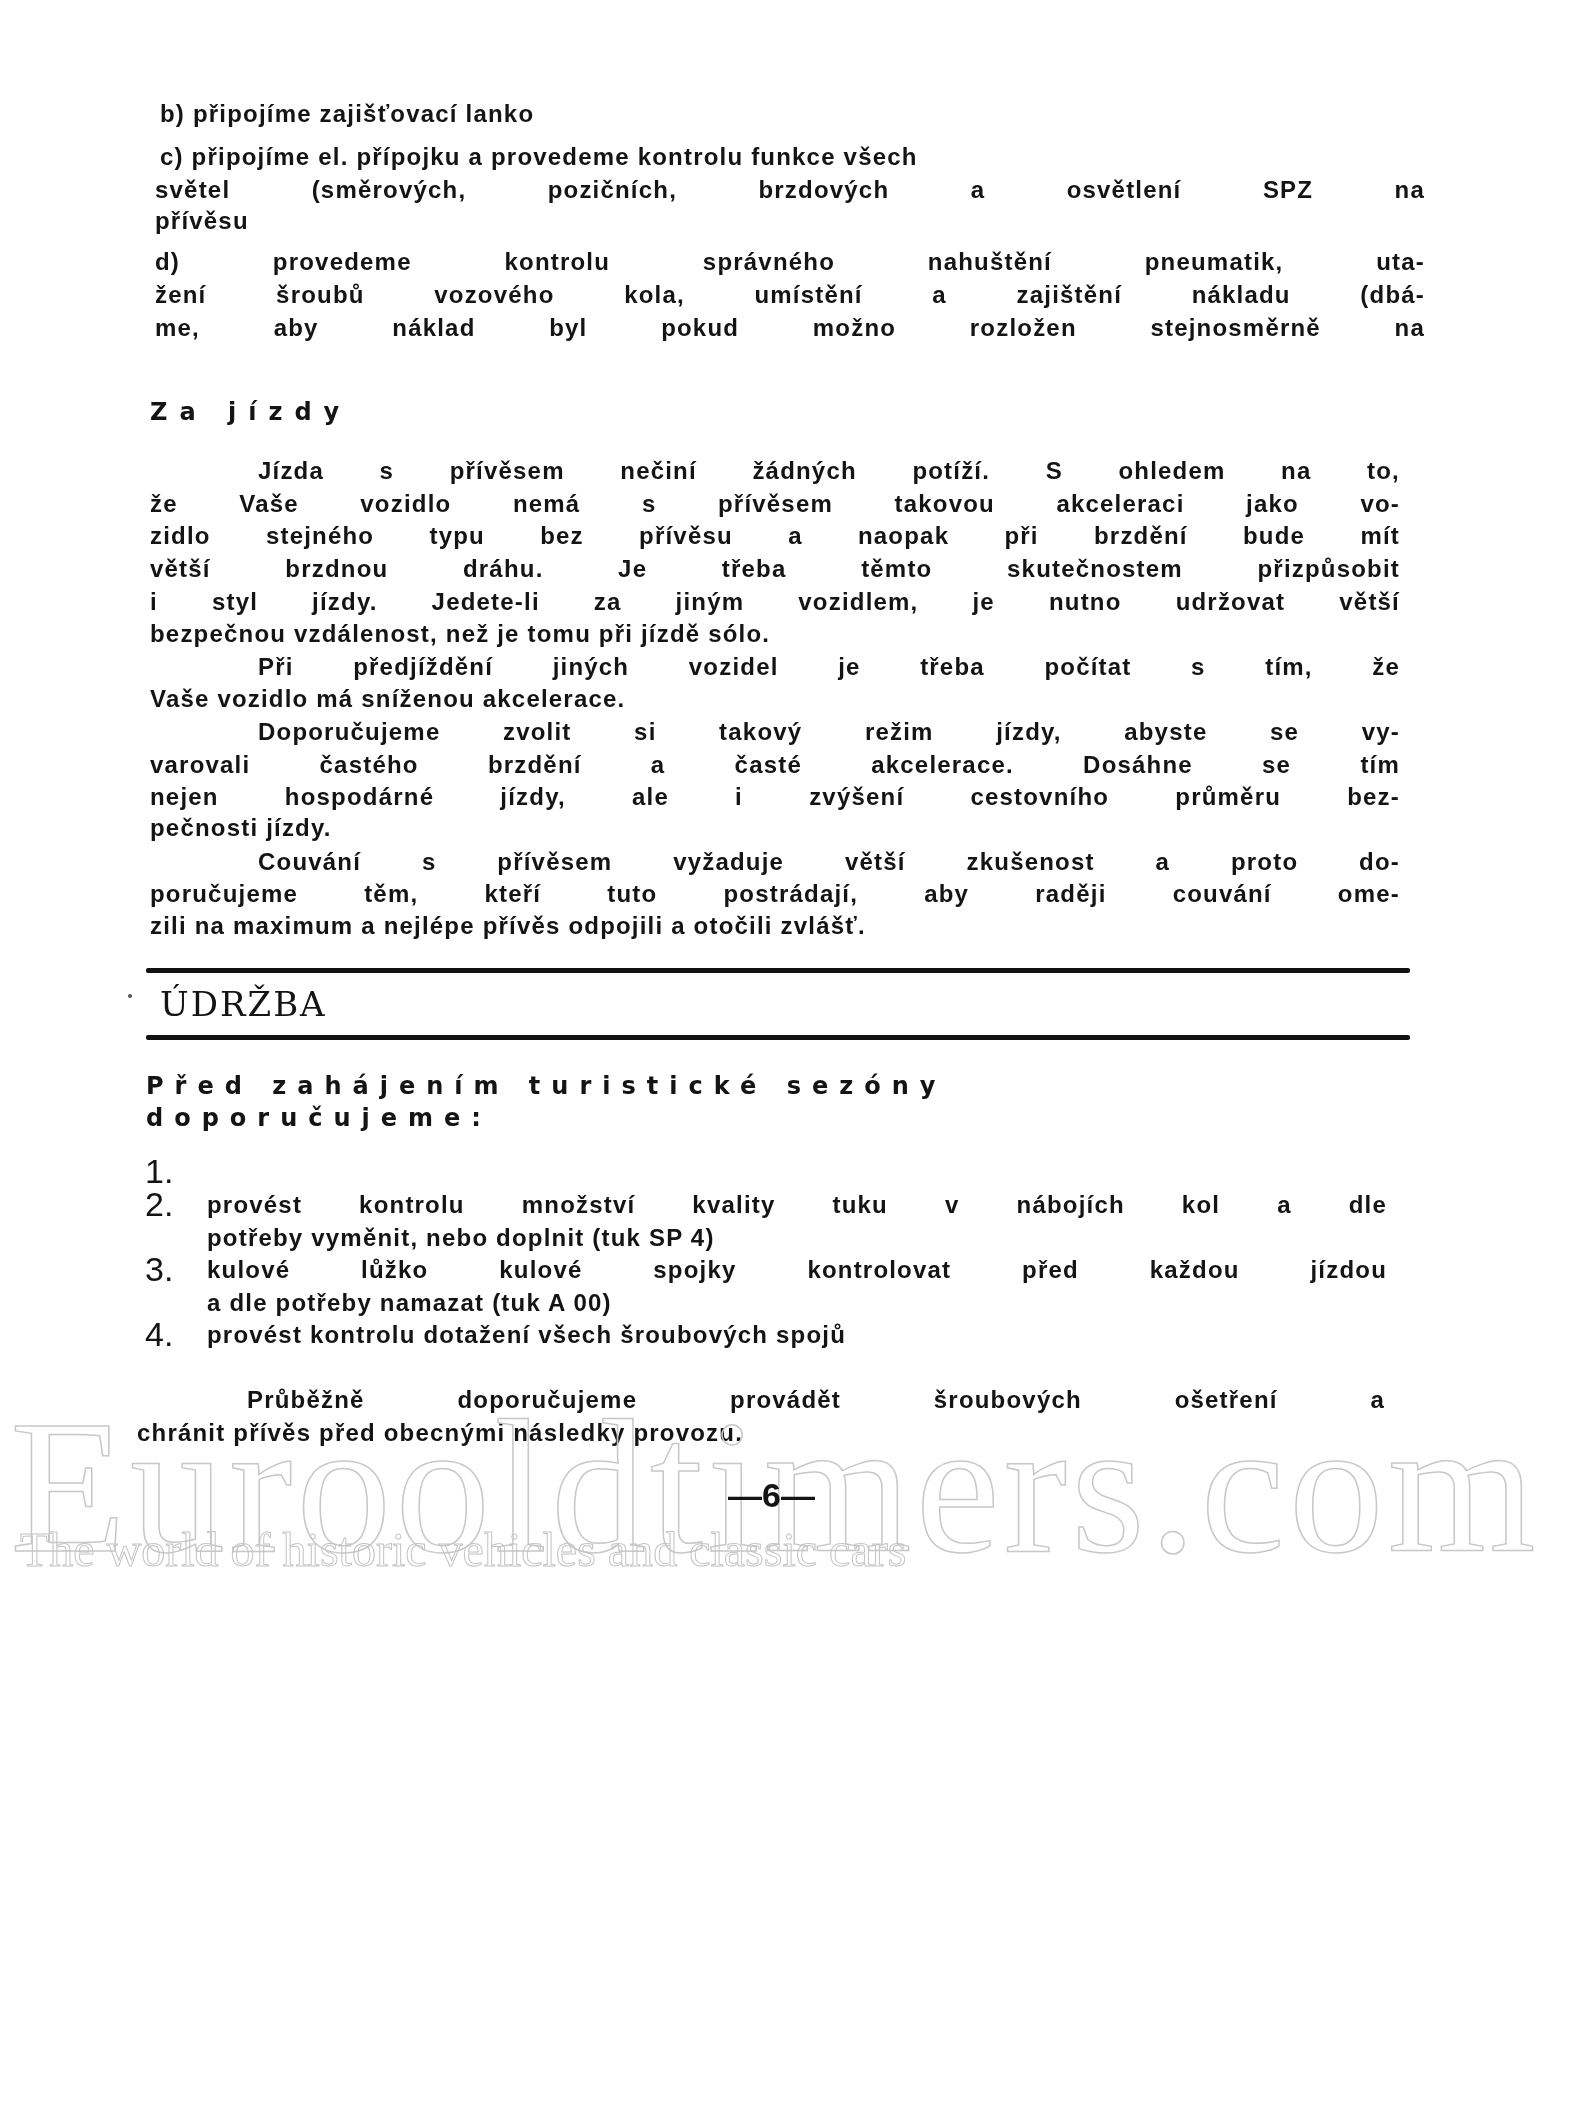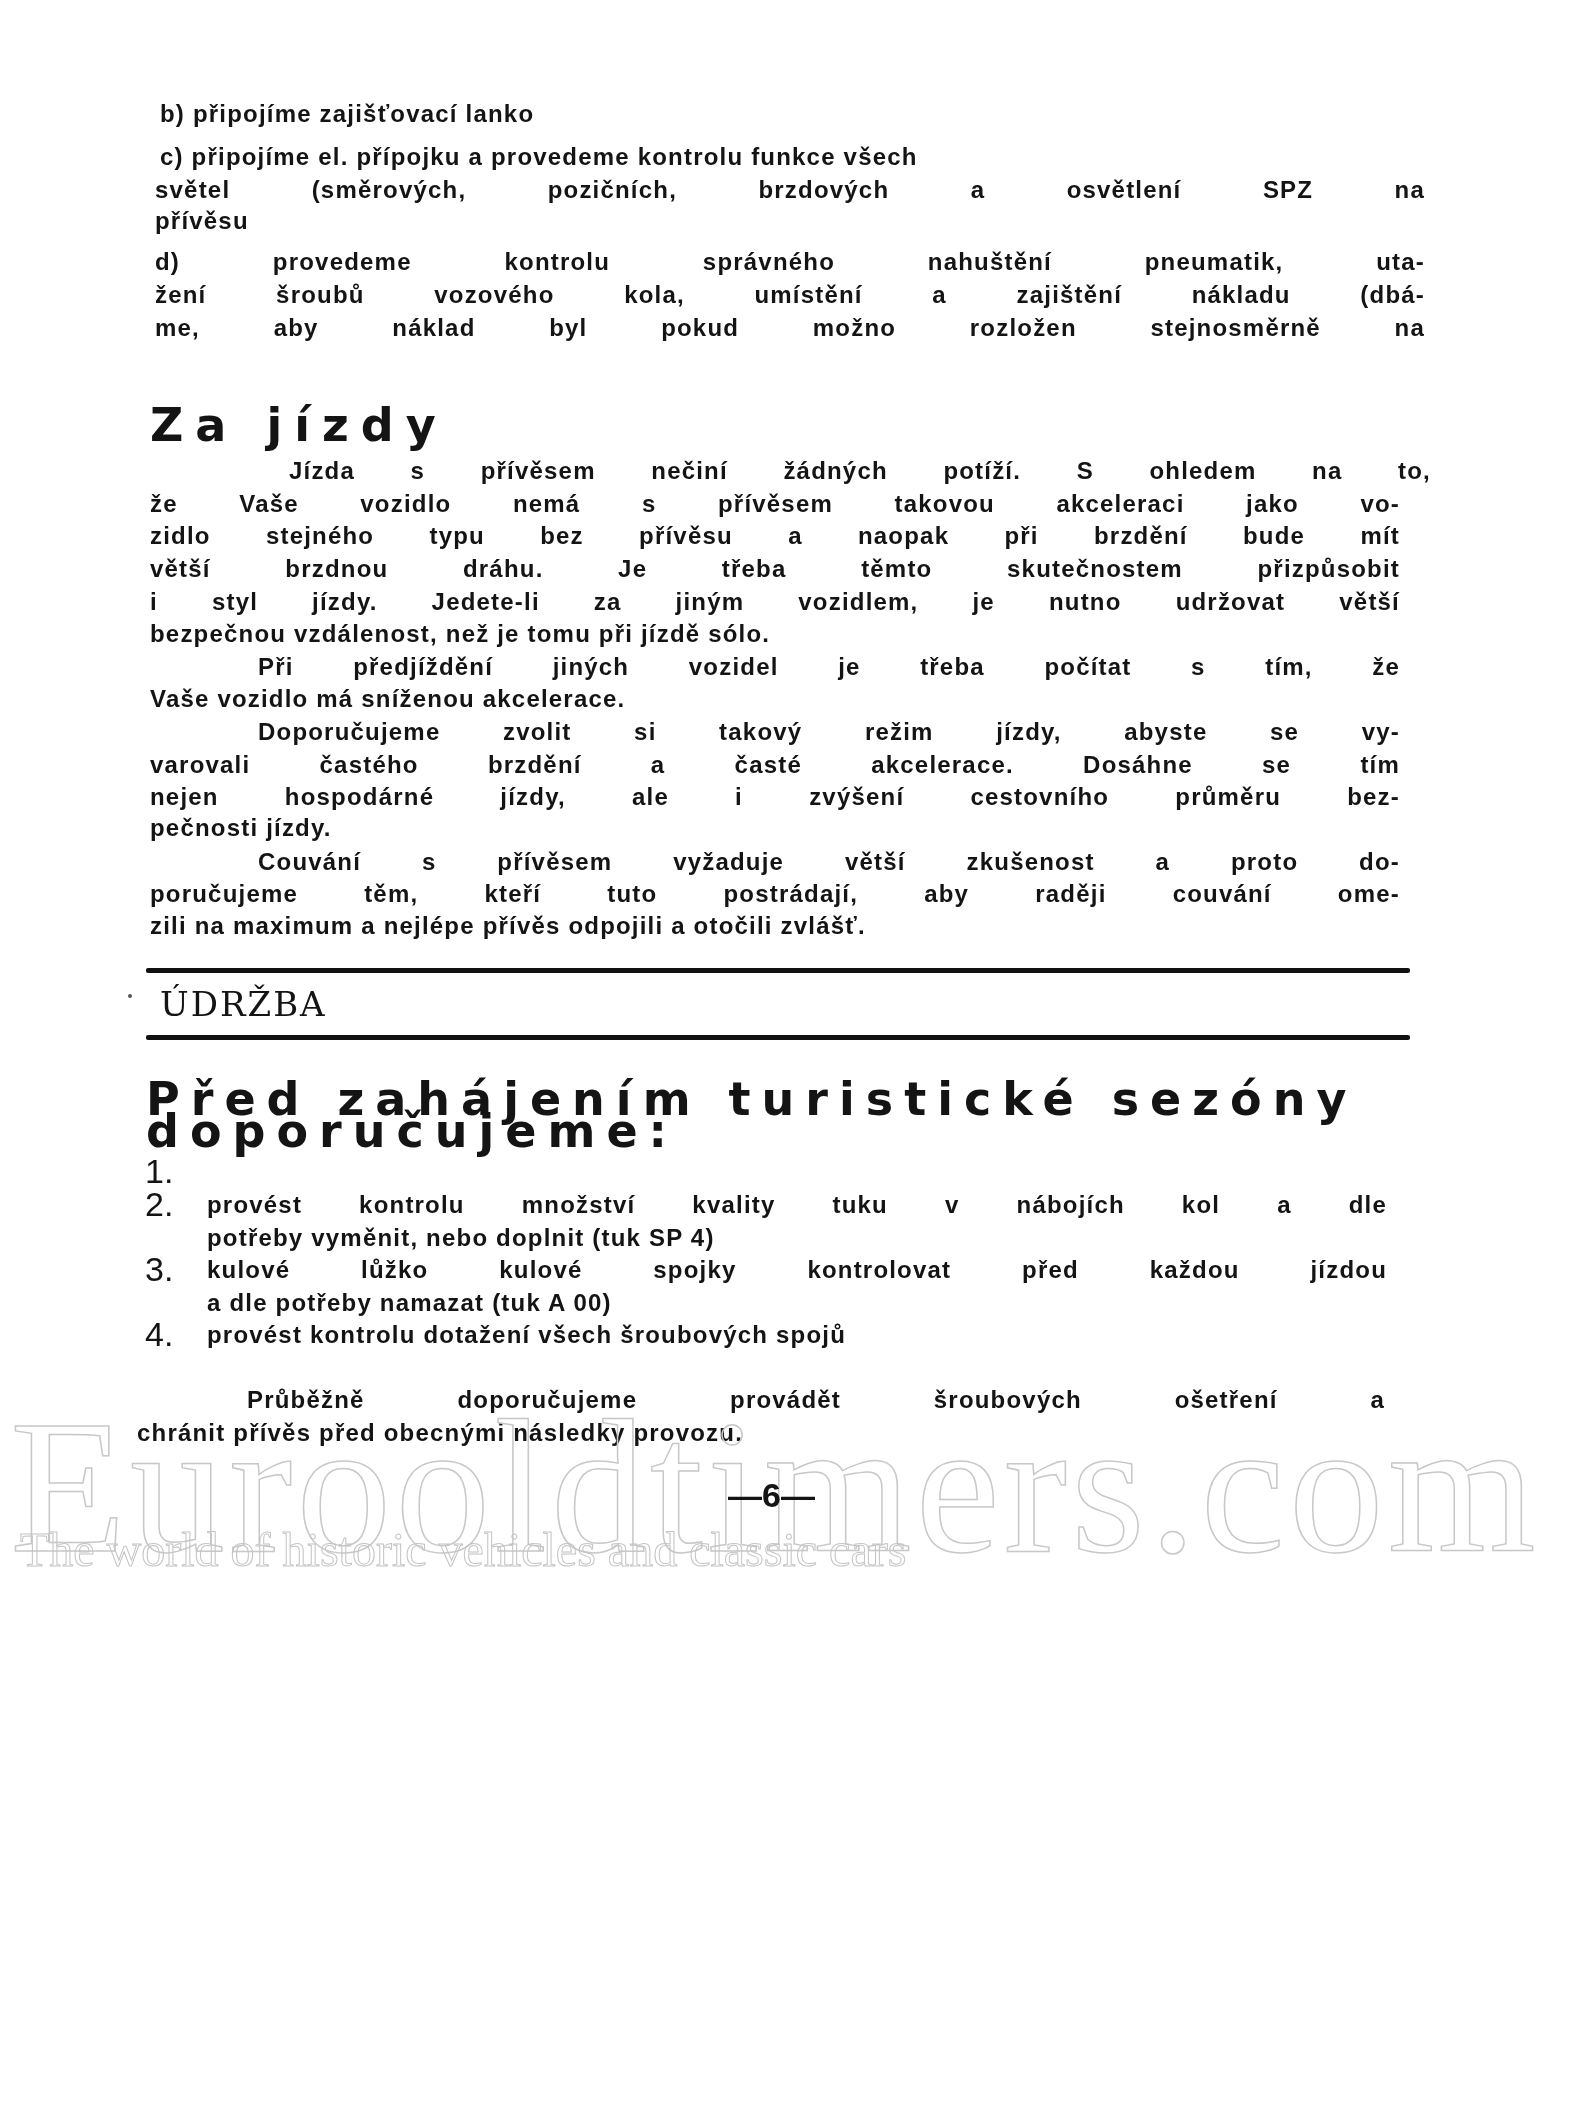--- a/index.html
+++ b/index.html
@@ -2,21 +2,21 @@
 <html><head>
 <meta charset="utf-8">
 <style>
   html, body { margin: 0; padding: 0; background: #ffffff; }
   body { width: 1594px; height: 2125px; position: relative; overflow: hidden;
          font-family: "Liberation Sans", "DejaVu Sans", sans-serif; color: #141414; }
   .page { position: absolute; left: 0; top: 0; width: 1594px; height: 2125px; }
   .line { position: absolute; white-space: nowrap; font-size: 24px; font-weight: bold;
           letter-spacing: 1.2px; line-height: 44px; transform-origin: left top; }
   .just { display: flex; justify-content: flex-start; }
-  .heading-spaced { position: absolute; font-size: 46px; font-weight: bold; letter-spacing: 12px;
+  .heading-spaced { position: absolute; font-size: 24px; font-weight: bold; letter-spacing: 12px;
                     white-space: nowrap; font-family: "DejaVu Sans", sans-serif; }
   .rule { position: absolute; left: 146px; width: 1264px; height: 5px; background: #111; border-radius: 2px; }
   .section-title { position: absolute; font-family: "DejaVu Serif", serif; font-size: 34px;
                    letter-spacing: 2px; left: 160px; top: 1338px; }
   .list-num { position: absolute; font-size: 34px; font-weight: normal; }
   .pagenum { position: absolute; left: 728px; top: 2004px; font-size: 34px; font-weight: bold; }
   .wm-big { position: absolute; left: 10px; top: 1880px; font-family: "Liberation Serif", serif;
             font-size: 190px; color: transparent; -webkit-text-stroke: 1.5px #c8c8c8;
             letter-spacing: 4px; white-space: nowrap; }
   .wm-small { position: absolute; left: 20px; top: 2070px; font-family: "Liberation Serif", serif;
@@ -35,21 +35,21 @@
     </div>
   <div class="line" style="left:155px;top:168px;width:1270px;text-align:justify;text-align-last:justify;">světel (směrových, pozičních, brzdových a osvětlení SPZ na</div>
   <div class="line" style="left:155px;top:199px;">přívěsu</div>
 
   <div class="line" style="left:155px;top:240px;width:1270px;text-align:justify;text-align-last:justify;">d) provedeme kontrolu správného nahuštění pneumatik, uta-</div>
   <div class="line" style="left:155px;top:273px;width:1270px;text-align:justify;text-align-last:justify;">žení šroubů vozového kola, umístění a zajištění nákladu (dbá-</div>
   <div class="line" style="left:155px;top:306px;width:1270px;text-align:justify;text-align-last:justify;">me, aby náklad byl pokud možno rozložen stejnosměrně na</div>
 
   <div class="heading-spaced" style="left:150px;top:398px;">Za jízdy</div>
 
-  <div class="line" style="left:258px;top:449px;width:1142px;text-align:justify;text-align-last:justify;margin-left:31px;">Jízda s přívěsem nečiní žádných potíží. S ohledem na to,</div>
+  <div class="line" style="left:258px;top:449px;width:1142px;text-align:justify;text-align-last:justify;">Jízda s přívěsem nečiní žádných potíží. S ohledem na to,</div>
   <div class="line" style="left:150px;top:482px;width:1250px;text-align:justify;text-align-last:justify;">že Vaše vozidlo nemá s přívěsem takovou akceleraci jako vo-</div>
   <div class="line" style="left:150px;top:514px;width:1250px;text-align:justify;text-align-last:justify;">zidlo stejného typu bez přívěsu a naopak při brzdění bude mít</div>
   <div class="line" style="left:150px;top:547px;width:1250px;text-align:justify;text-align-last:justify;">větší brzdnou dráhu. Je třeba těmto skutečnostem přizpůsobit</div>
   <div class="line" style="left:150px;top:580px;width:1250px;text-align:justify;text-align-last:justify;">i styl jízdy. Jedete-li za jiným vozidlem, je nutno udržovat větší</div>
   <div class="line" style="left:150px;top:612px;">bezpečnou vzdálenost, než je tomu při jízdě sólo.</div>
 
   <div class="line" style="left:258px;top:645px;width:1142px;text-align:justify;text-align-last:justify;">Při předjíždění jiných vozidel je třeba počítat s tím, že</div>
   <div class="line" style="left:150px;top:677px;">Vaše vozidlo má sníženou akcelerace.</div>
 
   <div class="line" style="left:258px;top:710px;width:1142px;text-align:justify;text-align-last:justify;">Doporučujeme zvolit si takový režim jízdy, abyste se vy-</div>

